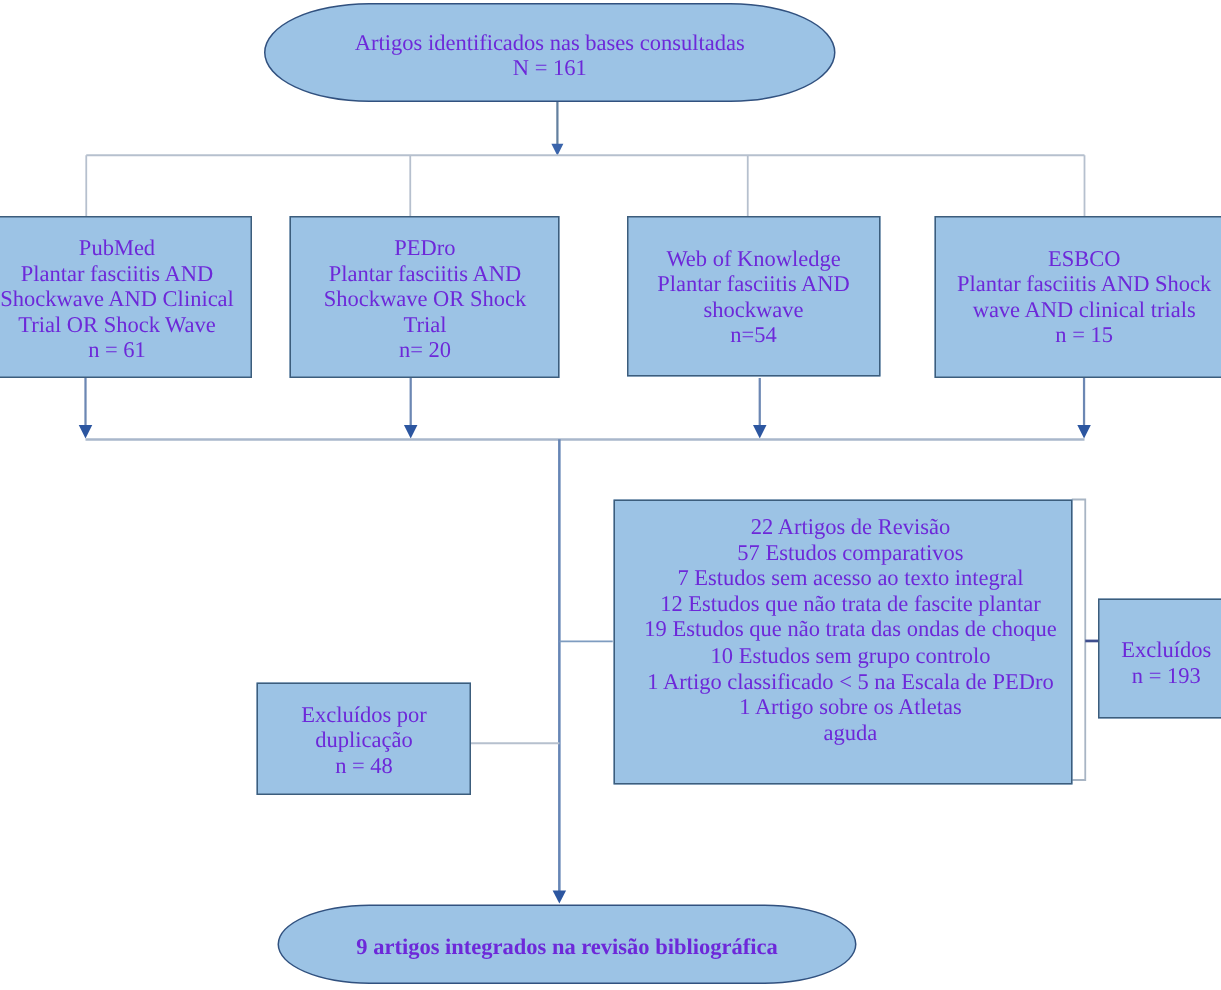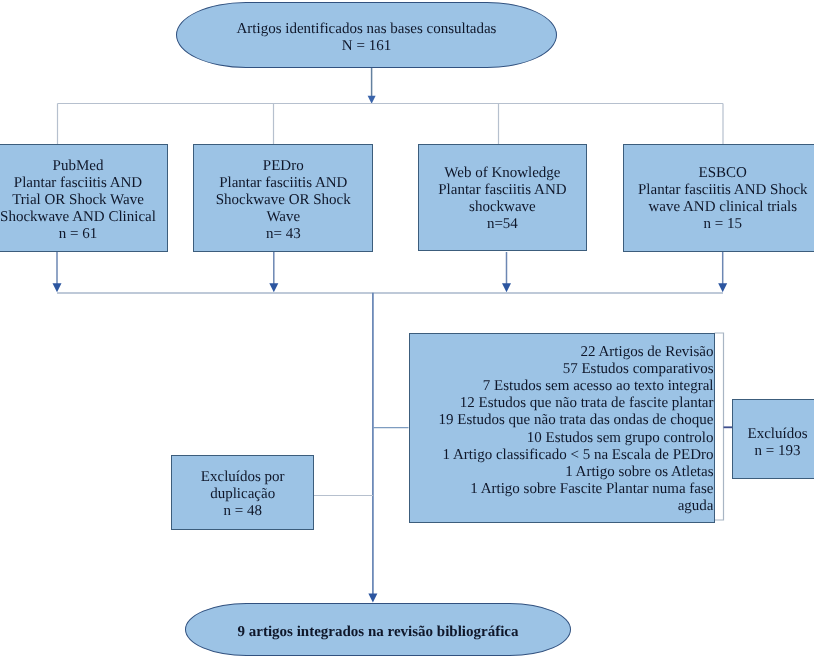--- a/index.html
+++ b/index.html
@@ -8,36 +8,36 @@
     width: 814px; height: 660px;
     font-family: "Liberation Serif", serif;
     overflow: hidden;
     -webkit-font-smoothing: antialiased;
     text-rendering: geometricPrecision;
   }
   #stage { position: relative; width: 814px; height: 660px; background:#fff; }
   svg.connectors { position:absolute; left:0; top:0; width:814px; height:660px; overflow:visible; }
 
   .node {
-    position:absolute; box-sizing:border-box; color:#0f172a;
+    position:absolute; box-sizing:border-box; color:#6d28d9;
     font-size:15px; line-height:17px;
     display:flex; flex-direction:column; align-items:center; justify-content:center;
     text-align:center;
   }
   .rect {
     background:#9CC3E5;
     border:1.6px solid #3C5D7C;
   }
   .ellipse {
     background:#9CC3E5;
     border:1.6px solid #31517F;
   }
   .node .ln { display:block; white-space:pre; }
   .bold .ln { font-weight:bold; }
-  .leftal { align-items:flex-end; text-align:left; justify-content:flex-start; }
+  .leftal { align-items:center; text-align:left; justify-content:flex-start; }
 </style>
 </head>
 <body>
 
 <div id="stage">
 
   <svg class="connectors" viewBox="0 0 814 660">
 
     <g>
       <line x1="371.6" y1="62" x2="371.6" y2="97" stroke="#63809F" stroke-width="1.5"></line>
@@ -93,31 +93,31 @@
   </svg>
 
   <div class="node ellipse" id="n-source" style="left:176px; top:2px; width:381px; height:66px; border-radius:70px / 33px; padding-top:6.4px;">
     <span class="ln">Artigos identificados nas bases consultadas</span>
     <span class="ln">N = 161</span>
   </div>
 
   <div class="node rect" id="n-db0" style="left:-11.6px; top:144.4px; width:179.2px; height:107.2px; padding-top:5.2px;">
     <span class="ln">PubMed</span>
     <span class="ln">Plantar fasciitis AND</span>
+    <span class="ln">Shockwave AND Clinical</span>
     <span class="ln">Trial OR Shock Wave</span>
-    <span class="ln">Shockwave AND Clinical</span>
     <span class="ln">n = 61</span>
   </div>
 
   <div class="node rect" id="n-db1" style="left:193.1px; top:144.4px; width:180.4px; height:107.2px; padding-top:5.2px;">
     <span class="ln">PEDro</span>
     <span class="ln">Plantar fasciitis AND</span>
     <span class="ln">Shockwave OR Shock</span>
-    <span class="ln">Wave</span>
-    <span class="ln">n= 43</span>
+    <span class="ln">Trial</span>
+    <span class="ln">n= 20</span>
   </div>
 
   <div class="node rect" id="n-db2" style="left:417.5px; top:144px; width:169.8px; height:107.2px; padding-top:2px;">
     <span class="ln">Web of Knowledge</span>
     <span class="ln">Plantar fasciitis AND</span>
     <span class="ln">shockwave</span>
     <span class="ln">n=54</span>
   </div>
 
   <div class="node rect" id="n-db3" style="left:623.1px; top:144.4px; width:199.4px; height:107.2px; padding-top:2px;">
@@ -129,21 +129,20 @@
 
   <div class="node rect leftal" id="n-reasons" style="left:408.5px; top:332.5px; width:306px; height:190px; padding:10px 0 0 11px; line-height:17.2px;">
     <span class="ln">22 Artigos de Revisão</span>
     <span class="ln">57 Estudos comparativos</span>
     <span class="ln">7 Estudos sem acesso ao texto integral</span>
     <span class="ln">12 Estudos que não trata de fascite plantar</span>
     <span class="ln">19 Estudos que não trata das ondas de choque</span>
     <span class="ln">10 Estudos sem grupo controlo</span>
     <span class="ln">1 Artigo classificado &lt; 5 na Escala de PEDro</span>
     <span class="ln">1 Artigo sobre os Atletas</span>
-    <span class="ln">1 Artigo sobre Fascite Plantar numa fase</span>
     <span class="ln">aguda</span>
   </div>
 
   <div class="node rect" id="n-excluded" style="left:732.3px; top:399px; width:90.4px; height:80.4px; padding-top:7px;">
     <span class="ln">Excluídos</span>
     <span class="ln">n = 193</span>
   </div>
 
   <div class="node rect" id="n-dups" style="left:171px; top:454.7px; width:143.4px; height:74.9px; padding-top:5.5px;">
     <span class="ln">Excluídos por</span>

